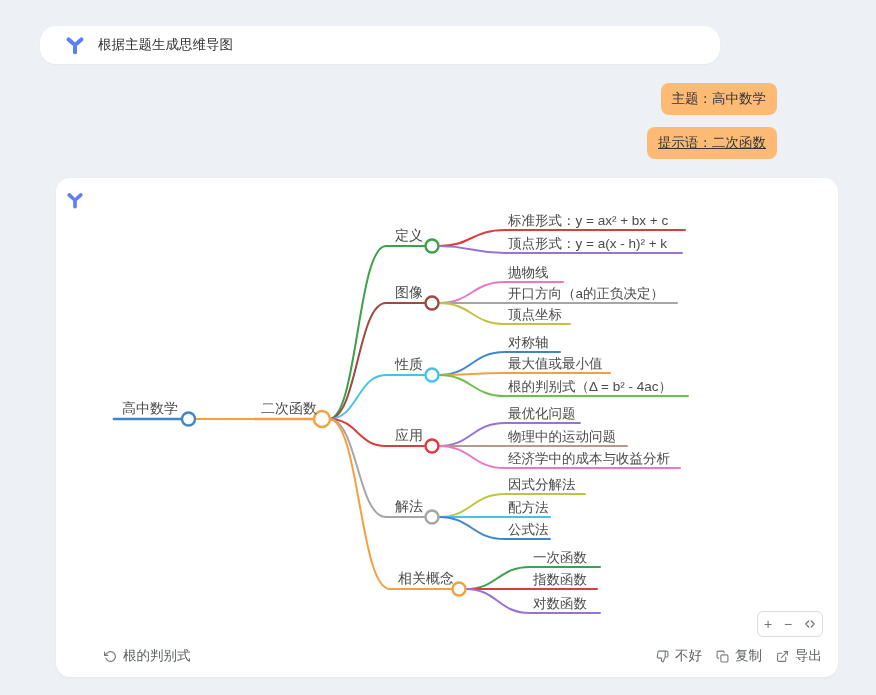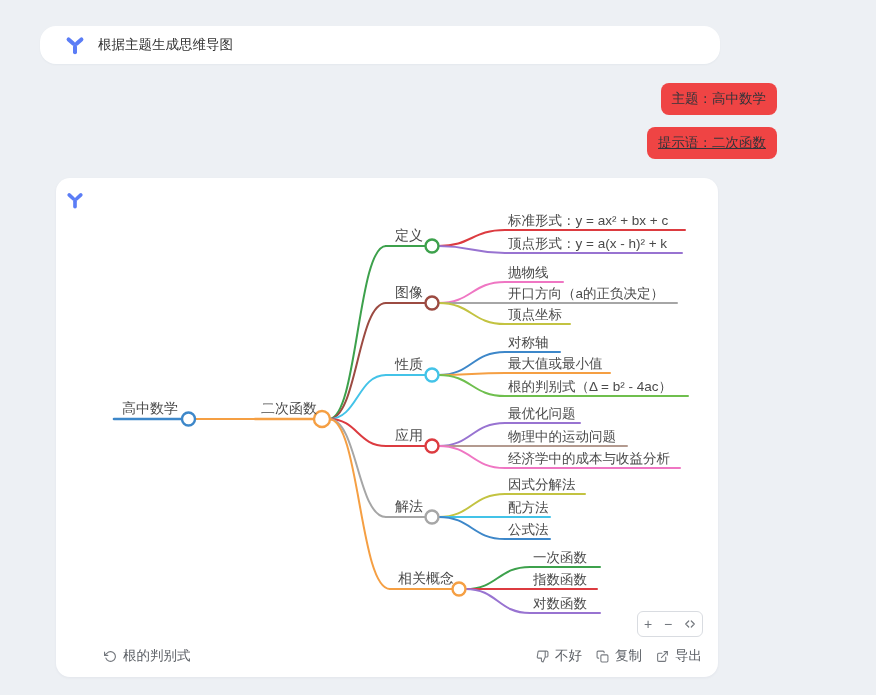--- a/index.html
+++ b/index.html
@@ -4,26 +4,26 @@
 <style>
   * { margin:0; padding:0; box-sizing:border-box; }
   html,body { width:876px; height:695px; }
   body { background:#edf0f4; font-family:"Liberation Sans",sans-serif; position:relative; overflow:hidden; }
 
   .prompt-card { position:absolute; left:40px; top:26px; width:680px; height:38px;
     background:#fff; border-radius:16px; display:flex; align-items:center; padding-left:24px; gap:12px;
     box-shadow:0 1px 2px rgba(30,40,80,.04); }
   .prompt-card .title { font-size:13.5px; color:#303030; }
 
-  .chip { position:absolute; right:99px; height:32px; background:#ef4444; border-radius:8px;
+  .chip { position:absolute; right:99px; height:32px; background:#fdba74; border-radius:8px;
     display:flex; align-items:center; padding:0 11px; font-size:13.5px; color:#33343a; cursor:pointer; }
   .chip.c1 { top:83px; }
   .chip.c2 { top:127px;text-decoration:underline; }
 
-  .map-card { position:absolute; left:56px; top:178px; width:662px; height:499px;
+  .map-card { position:absolute; left:56px; top:178px; width:782px; height:499px;
     background:#fff; border-radius:14px; box-shadow:0 1px 3px rgba(30,40,80,.05); }
   #mmsvg { position:absolute; left:0; top:0; width:662px; height:499px; }
   #mmsvg text { font-family:"Liberation Sans",sans-serif; }
 
   .logo { flex:0 0 auto; }
   .map-logo { position:absolute; left:9px; top:12px; }
 
   .zoom-toolbar { position:absolute; right:15px; bottom:40px; width:66px; height:26px;
     background:#fff; border:1px solid #d9dce1; border-radius:6px;
     display:flex; align-items:center; justify-content:space-around; }

